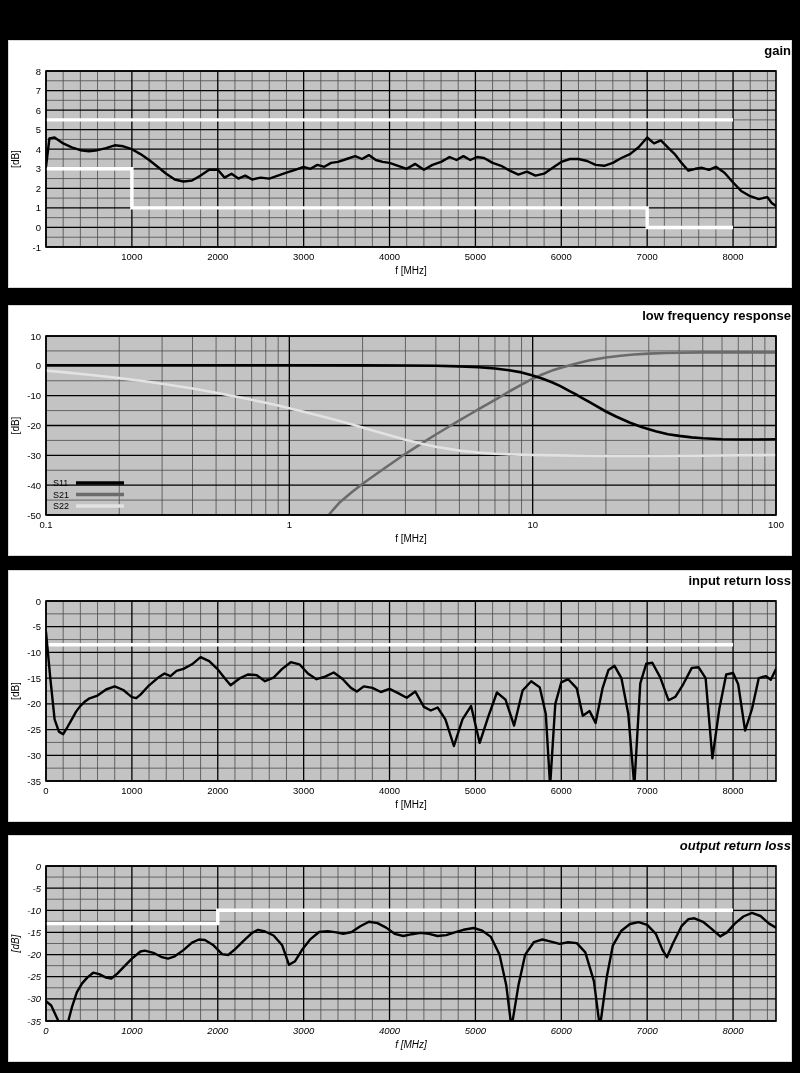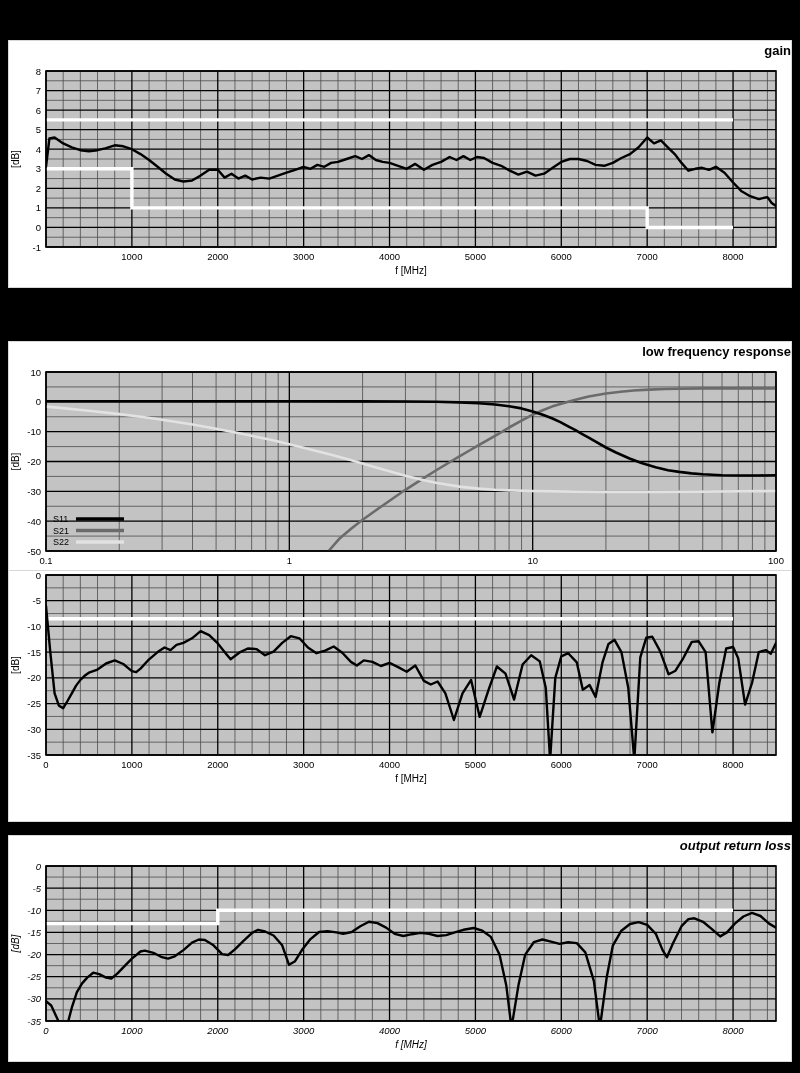--- a/index.html
+++ b/index.html
@@ -11,21 +11,21 @@
     overflow:hidden;
   }
   .panel{
     position:absolute;
     left:8px;width:784px;
     background:#ffffff;
     border:1px solid #d8d8d8;
     box-sizing:border-box;
   }
   .panel-1{top:40px;height:248px;}
-  .panel-2{top:305px;height:251px;margin-top:36px;}
+  .panel-2{top:305px;height:251px;}
   .panel-3{top:570px;height:252px;}
   .panel-4{top:835px;height:227px;font-style:italic;}
   .chart-title{
     height:26px;
     padding-top:2px;
     box-sizing:border-box;
     text-align:right;
     font-size:13px;
     font-weight:bold;
     color:#000;
@@ -211,20 +211,21 @@
         <text x="36" y="196" font-family="&quot;Liberation Sans&quot;,&quot;DejaVu Sans&quot;,sans-serif" font-size="9.5" fill="#000000" text-anchor="middle">0.1</text>
         <text x="279.3333333333333" y="196" font-family="&quot;Liberation Sans&quot;,&quot;DejaVu Sans&quot;,sans-serif" font-size="9.5" fill="#000000" text-anchor="middle">1</text>
         <text x="522.6666666666666" y="196" font-family="&quot;Liberation Sans&quot;,&quot;DejaVu Sans&quot;,sans-serif" font-size="9.5" fill="#000000" text-anchor="middle">10</text>
         <text x="766" y="196" font-family="&quot;Liberation Sans&quot;,&quot;DejaVu Sans&quot;,sans-serif" font-size="9.5" fill="#000000" text-anchor="middle">100</text>
         <text x="401" y="210" font-family="&quot;Liberation Sans&quot;,&quot;DejaVu Sans&quot;,sans-serif" font-size="10" fill="#000000" text-anchor="middle">f [MHz]</text>
         <text x="0" y="0" font-family="&quot;Liberation Sans&quot;,&quot;DejaVu Sans&quot;,sans-serif" font-size="10" fill="#000000" text-anchor="middle" transform="translate(9,93.5) rotate(-90)">[dB]</text>
       </svg>
   </div>
 
   <div class="panel panel-3">
+    <div class="chart-title">input return loss</div>
     <svg class="chart-svg" width="780" height="220">
         <rect x="36" y="4" width="730" height="180" fill="#c3c3c3"></rect>
         <g stroke="#4b4b4b" stroke-width="0.8">
           <line x1="53.17647058823529" y1="4" x2="53.17647058823529" y2="184"></line>
           <line x1="70.35294117647058" y1="4" x2="70.35294117647058" y2="184"></line>
           <line x1="87.52941176470588" y1="4" x2="87.52941176470588" y2="184"></line>
           <line x1="104.70588235294117" y1="4" x2="104.70588235294117" y2="184"></line>
           <line x1="139.05882352941177" y1="4" x2="139.05882352941177" y2="184"></line>
           <line x1="156.23529411764707" y1="4" x2="156.23529411764707" y2="184"></line>
           <line x1="173.41176470588235" y1="4" x2="173.41176470588235" y2="184"></line>

